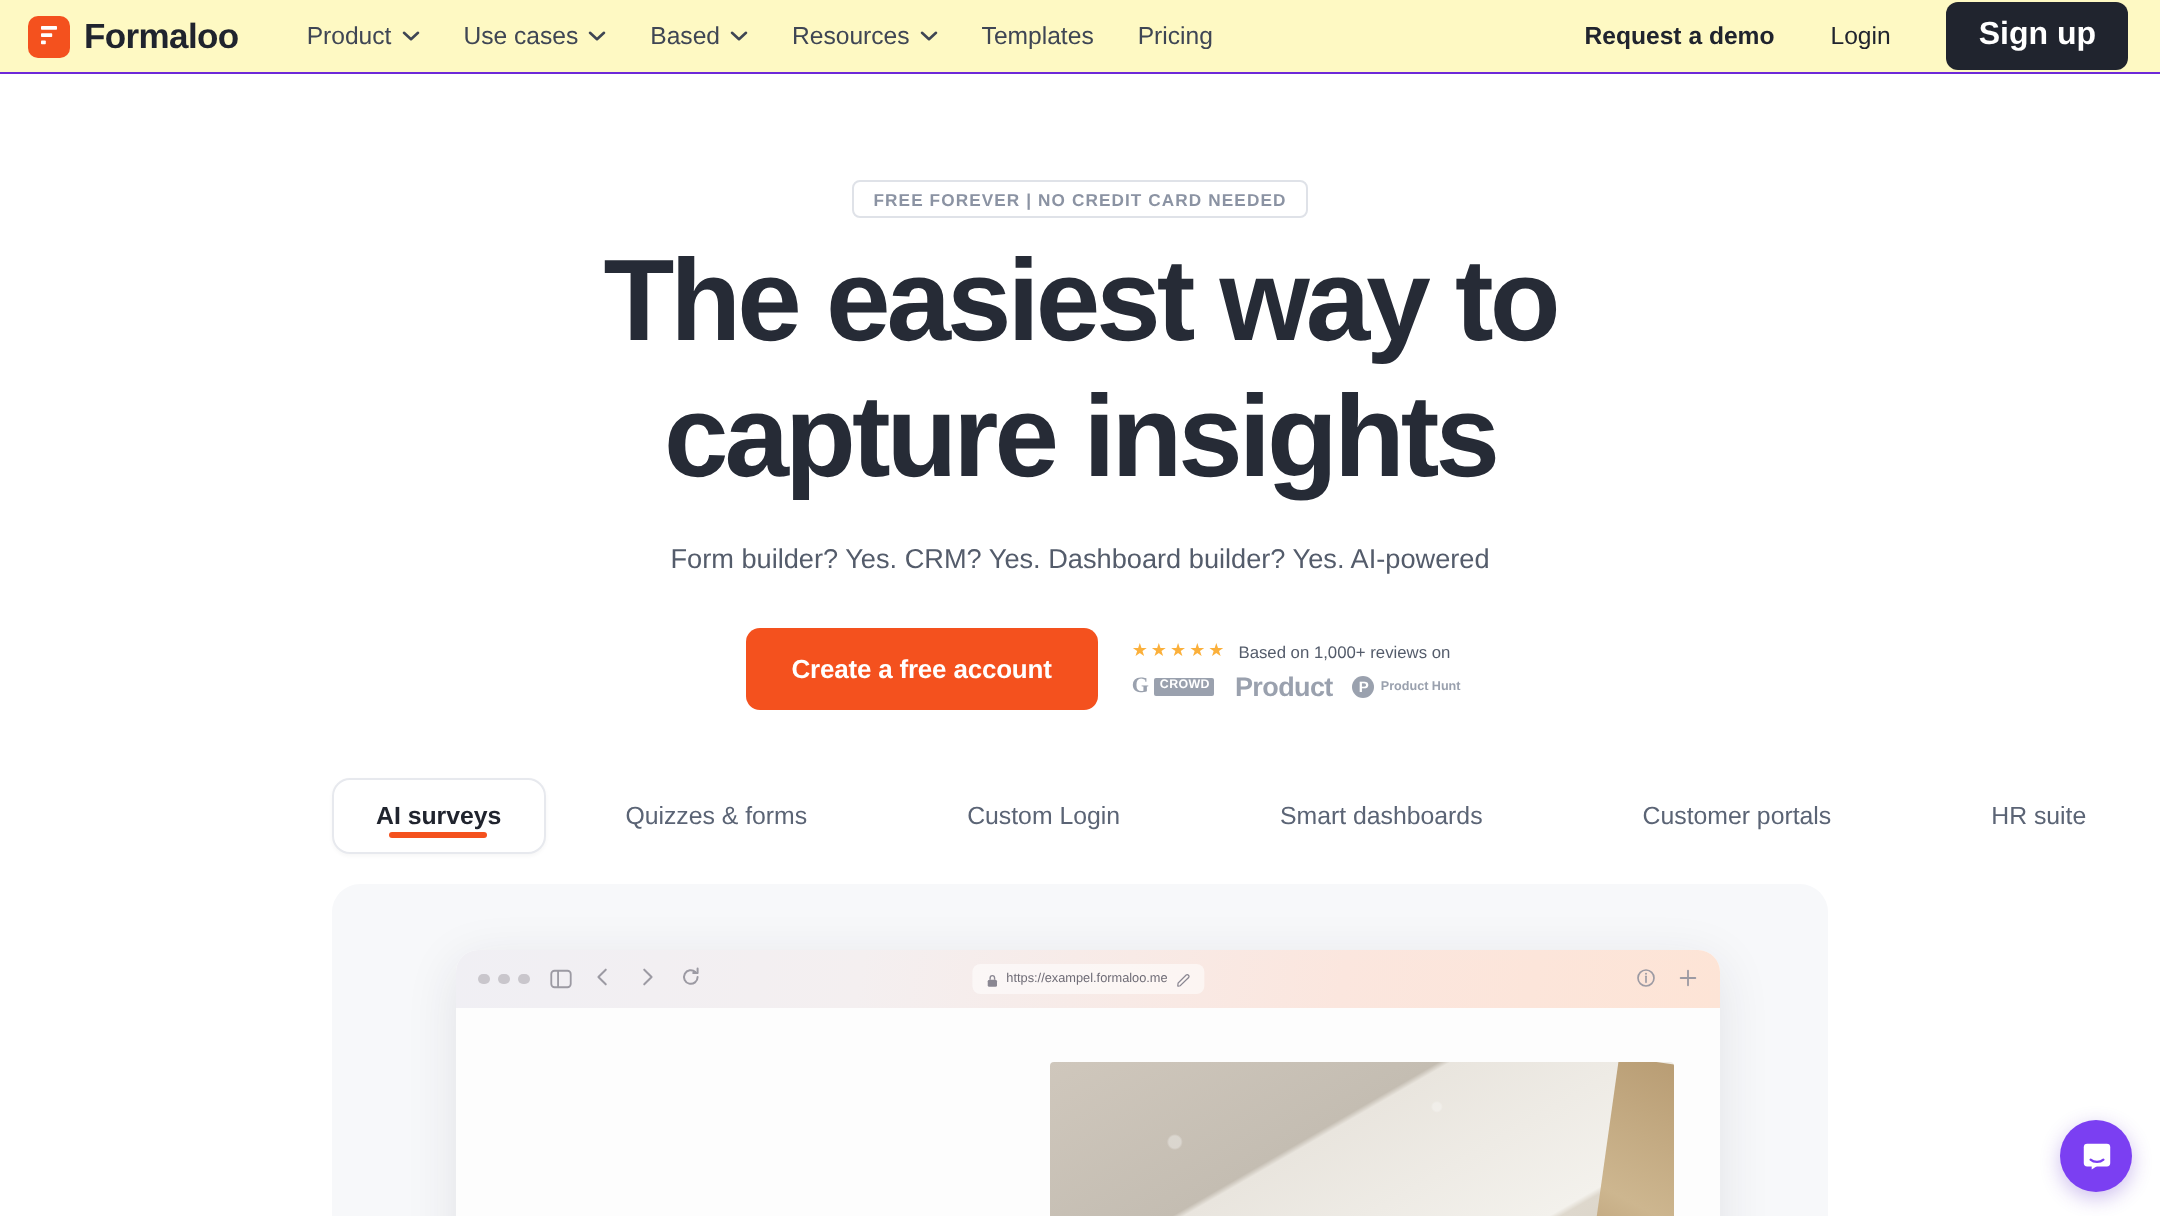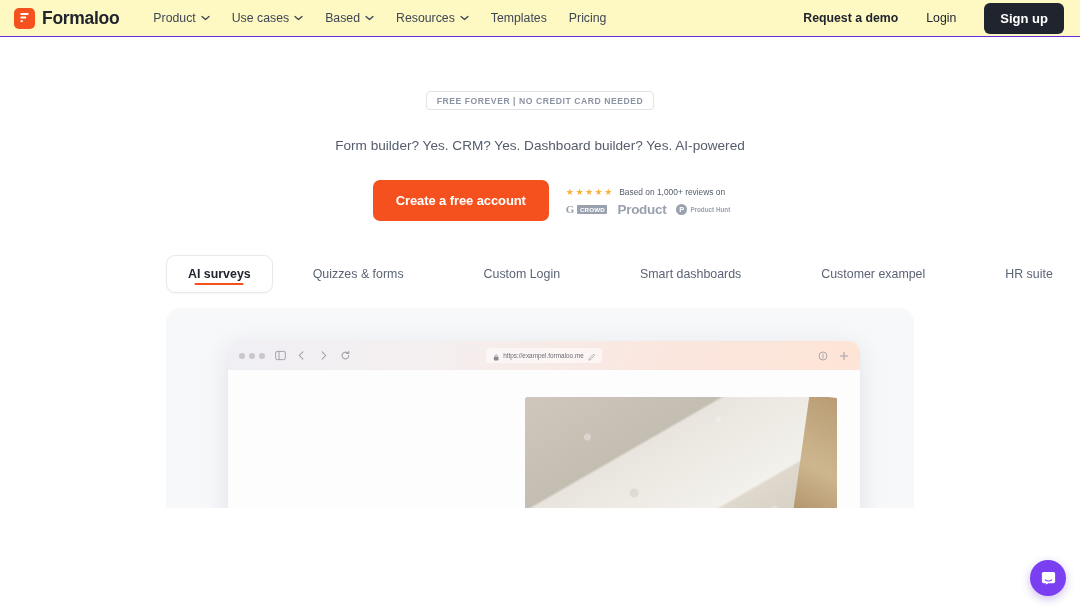--- a/index.html
+++ b/index.html
@@ -39,21 +39,21 @@
   .nav-links { display: flex; align-items: center; gap: 22px; }
   .nav-link {
     font-size: 12.3px; color: #3f4654; white-space: nowrap;
     display: flex; align-items: center; gap: 5px; cursor: pointer;
   }
   .caret { display: block; }
   .nav-right { margin-left: auto; display: flex; align-items: center; gap: 28px; }
   .nav-demo { font-size: 12.3px; color: #20242e; font-weight: bold; cursor: pointer; }
   .nav-login { font-size: 12.3px; color: #20242e; cursor: pointer; }
   .signup-btn {
-    background: #20242e; color: #fff; font-size: 13px; font-weight: bold;
+    background: #20242e; color: #fff; font-size: 16px; font-weight: bold;
     border: none; border-radius: 6px; padding: 8px 16px; cursor: pointer;
     font-family: "Liberation Sans", sans-serif;
   }
 
   
   .hero { text-align: center; padding-top: 53px; }
   .eyebrow {
     display: inline-block;
     border: 1px solid #dfe2e8;
     border-radius: 4px;
@@ -294,20 +294,24 @@
   <div class="nav-right">
     <div class="nav-demo">Request a demo</div>
     <div class="nav-login">Login</div>
     <button class="signup-btn">Sign up</button>
   </div>
 </div>
 
 <div class="hero">
   <div class="eyebrow">FREE FOREVER | NO CREDIT CARD NEEDED</div>
 
+  <h1 class="headline">
+    <span class="l1">The easiest way to</span>
+    <span class="l2">capture insights</span>
+  </h1>
 
   <div class="subhead">
     <span>Form builder? Yes. CRM? Yes. Dashboard builder? Yes. AI-powered</span>
   </div>
 
   <div class="cta-row">
     <button class="cta-btn">Create a free account</button>
 
     <div class="reviews">
       <div class="reviews-top">
@@ -346,21 +350,21 @@
   <div class="tab">
     <span>Quizzes &amp; forms</span>
   </div>
   <div class="tab">
     <span>Custom Login</span>
   </div>
   <div class="tab">
     <span>Smart dashboards</span>
   </div>
   <div class="tab">
-    <span>Customer exampel</span>
+    <span>Customer portals</span>
   </div>
   <div class="tab">
     <span>HR suite</span>
   </div>
 </div>
 
 <div class="mockup-wrap">
   <div class="browser">
 
     <div class="browser-bar">

